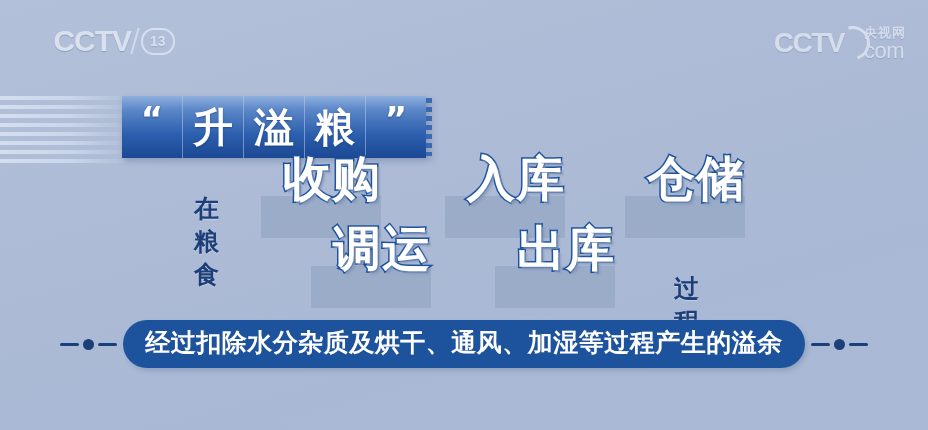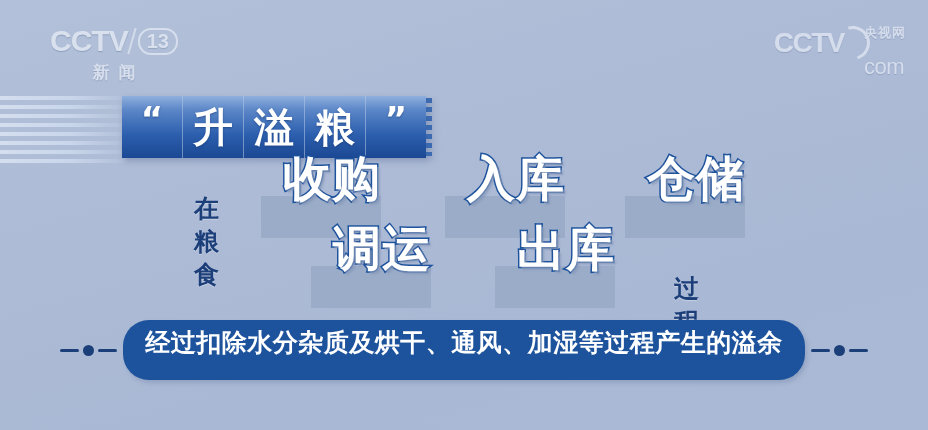--- a/index.html
+++ b/index.html
@@ -60,21 +60,21 @@
   .cctv13 .slash {
     display: inline-block;
     width: 2px;
     height: 26px;
     margin: 0 3px 0 1px;
     background: #eef3fa;
     transform: skewX(-16deg);
     opacity: 0.9;
   }
   .cctv13 .num {
-    font-size: 20px;
+    font-size: 14px;
     font-weight: 700;
     color: #f2f6fc;
     border: 2px solid #eef3fa;
     border-radius: 13px;
     padding: 0px 7px 1px 7px;
     line-height: 22px;
     text-shadow: 0 1px 1px rgba(70,92,130,0.4);
   }
   .cctv13 .row2 {
     margin-top: 3px;
@@ -127,21 +127,21 @@
     display: flex;
     flex-direction: column;
     line-height: 1;
   }
   .cctvcom .cn {
     font-size: 13px;
     font-weight: 700;
     letter-spacing: 1px;
     color: #f2f6fc;
     font-family: "DejaVu Sans", sans-serif;
-    margin-bottom: 17px;
+    margin-bottom: 1px;
     text-shadow: 0 1px 1px rgba(70,92,130,0.45);
   }
   .cctvcom .com {
     font-size: 22px;
     font-weight: 400;
     color: #f2f6fc;
     letter-spacing: -0.5px;
     text-shadow: 0 1px 1px rgba(70,92,130,0.45);
   }
 
@@ -264,21 +264,21 @@
   }
   .deco .dot {
     width: 11px;
     height: 11px;
     border-radius: 50%;
     background: #1b3f79;
   }
   .pill {
     background: #1d529c;
     border-radius: 26px;
-    padding: 8px 22px 22px 22px;
+    padding: 8px 22px 10px 22px;
     box-shadow: 2px 3px 4px rgba(110,130,168,0.4);
   }
   .pill .ptext {
     font-family: "DejaVu Sans", sans-serif;
     font-weight: 700;
     font-size: 25px;
     line-height: 30px;
     color: #ffffff;
     letter-spacing: 0.5px;
     white-space: nowrap;
@@ -299,21 +299,20 @@
     <div class="sline" style="top:54px; width:126px;"></div>
     <div class="sline" style="top:63px; width:126px;"></div>
   </div>
 
   <div class="cctv13">
     <div class="row1">
       <span class="mark">CCTV</span>
       <span class="slash"></span>
       <span class="num">13</span>
     </div>
-    <div class="row2">新闻</div>
   </div>
 
   <div class="cctvcom">
     <span class="cmark">CCTV</span>
     <span class="swoosh"></span>
     <span class="comwrap">
       <span class="cn">央视网</span>
       <span class="com">com</span>
     </span>
   </div>

